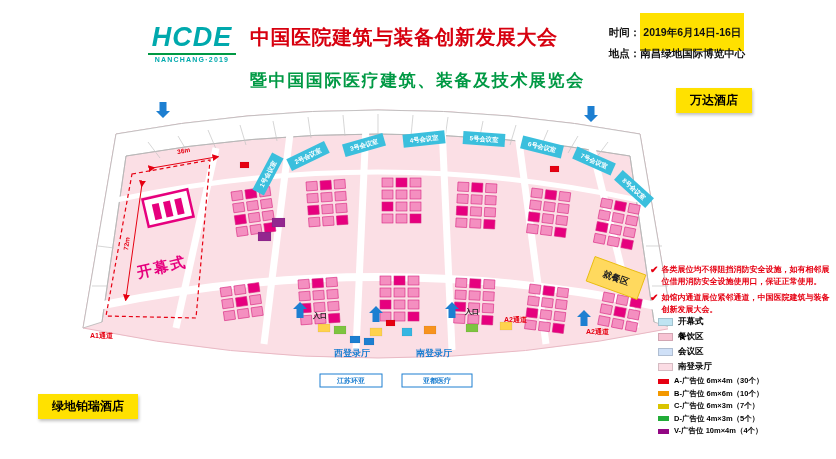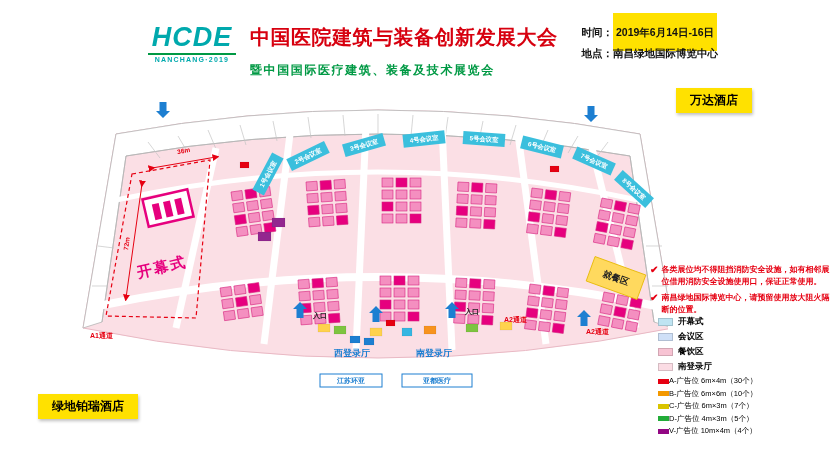--- a/index.html
+++ b/index.html
@@ -8,21 +8,21 @@
   .stage { position:absolute; width:836px; height:352px; background:#fff; }
 
   
   .hdr { position:absolute; left:148px; top:24px; display:flex; align-items:flex-start; gap:10px; }
   .logo { width:88px; text-align:center; }
   .logo-mark { font-style:italic; font-weight:800; font-size:27px; line-height:1; letter-spacing:1px; }
   .logo-sub { font-size:7px; color:#00a9ad; letter-spacing:1.2px; margin-top:2px;
               border-top:2px solid #009944; padding-top:1px; font-weight:bold; }
   .titles { margin-left:4px; }
   .title { font-size:20px; font-weight:800; letter-spacing:.5px; white-space:nowrap; }
-  .subtitle { font-size:12px; font-weight:700; letter-spacing:1.6px; margin-top:11px; white-space:nowrap; }
+  .subtitle { font-size:17px; font-weight:700; letter-spacing:1.6px; margin-top:18px; white-space:nowrap; }
   .info { margin-left:14px; padding-top:2px; }
   .info-line { font-size:10.5px; font-weight:700; white-space:nowrap; margin-bottom:7px; color:#111; }
   .hl { padding:13px 3px;text-align:center; }
 
   
   .badge { position:absolute; font-weight:bold; font-size:12px; padding:4px 14px; color:#000;
            box-shadow:1px 2px 3px rgba(0,0,0,.25); white-space:nowrap; }
   .b-wanda { left:676px; top:88px; }
   .b-greenland { left:38px; top:394px; }
 
@@ -39,21 +39,21 @@
   .notices { position:absolute; left:650px; top:264px; width:184px; }
   .notice { display:flex; gap:3px; color:#e60012; font-size:8px; font-weight:700;
             line-height:1.45; margin-bottom:5px; }
   .chk { font-size:10px; line-height:1.1; }
 
   
   .legend { position:absolute; left:658px; top:316px; width:176px; }
   .lg-area { display:flex; align-items:center; gap:5px; font-size:8.5px; font-weight:700;
              margin-bottom:3px; color:#000; }
   .sw-a { width:15px; height:8px; display:inline-block; border:1px solid rgba(0,0,0,.15); flex:0 0 auto; }
-  .lg-ad { display:flex; align-items:center; font-size:7.5px; font-weight:400;
+  .lg-ad { display:flex; align-items:center; gap:5px; font-size:7.5px; font-weight:700;
            margin-bottom:2.5px; color:#000; white-space:nowrap; }
   .sw-b { width:11px; height:5px; display:inline-block; flex:0 0 auto; }
 </style>
 </head>
 <body>
 
 <div class="stage">
 
   <header class="hdr">
     <div class="logo">
@@ -258,36 +258,36 @@
     </g>
   </svg>
 
   <aside class="notices">
     <div class="notice">
       <span class="chk">✔</span>
       <p>各类展位均不得阻挡消防安全设施，如有相邻展位借用消防安全设施使用口，保证正常使用。</p>
     </div>
     <div class="notice">
       <span class="chk">✔</span>
-      <p>南昌绿地国际博览中心，请预留使用放大阻火隔断的位置。</p>
+      <p>如馆内通道展位紧邻通道，中国医院建筑与装备创新发展大会。</p>
     </div>
   </aside>
 
   <aside class="legend">
     <div class="lg-area">
       <span class="sw-a" style="background: rgb(191, 228, 242);"></span>
       <span>开幕式</span>
       </div>
     <div class="lg-area">
+      <span class="sw-a" style="background: rgb(247, 195, 211);"></span>
+      <span>餐饮区</span>
+      </div>
+    <div class="lg-area">
       <span class="sw-a" style="background: rgb(207, 224, 247);"></span>
       <span>会议区</span>
-      </div>
-    <div class="lg-area">
-      <span class="sw-a" style="background: rgb(247, 195, 211);"></span>
-      <span>餐饮区</span>
       </div>
     <div class="lg-area">
       <span class="sw-a" style="background: rgb(251, 220, 228);"></span>
       <span>南登录厅</span>
       </div>
 
     <div class="lg-ad">
       <span class="sw-b" style="background: rgb(230, 0, 18);"></span>
       <span>A-广告位 6m×4m（30个）</span>
       </div>

